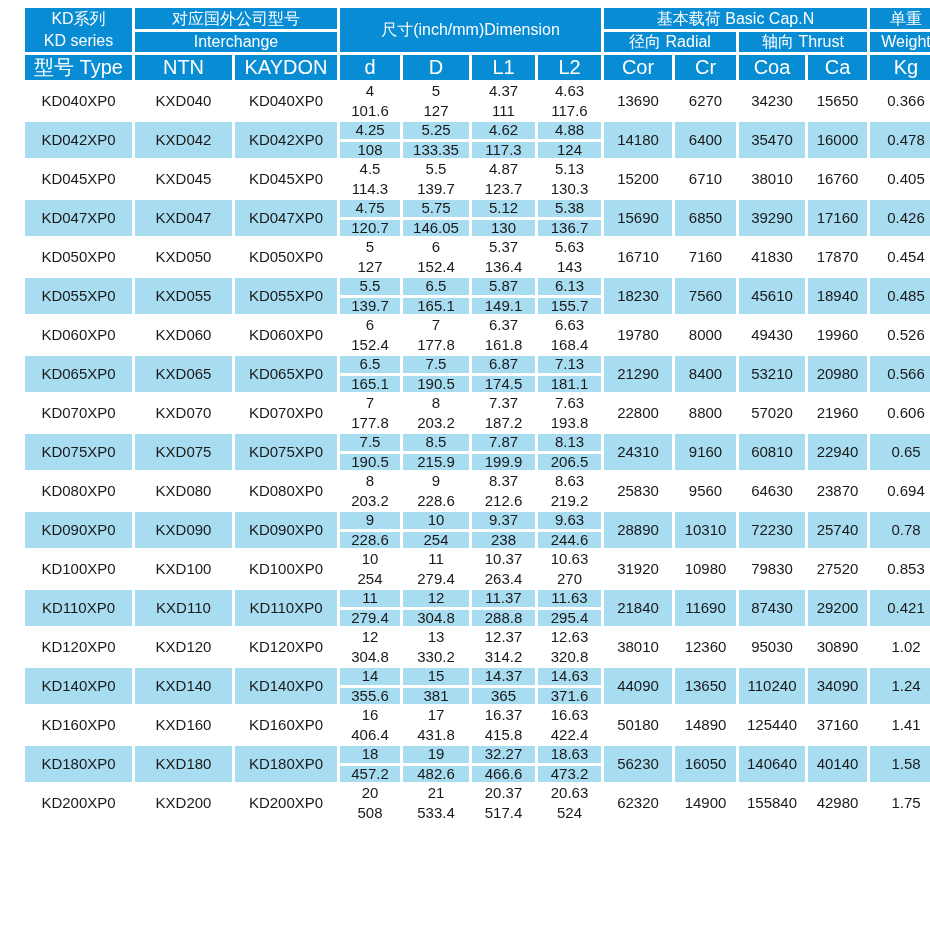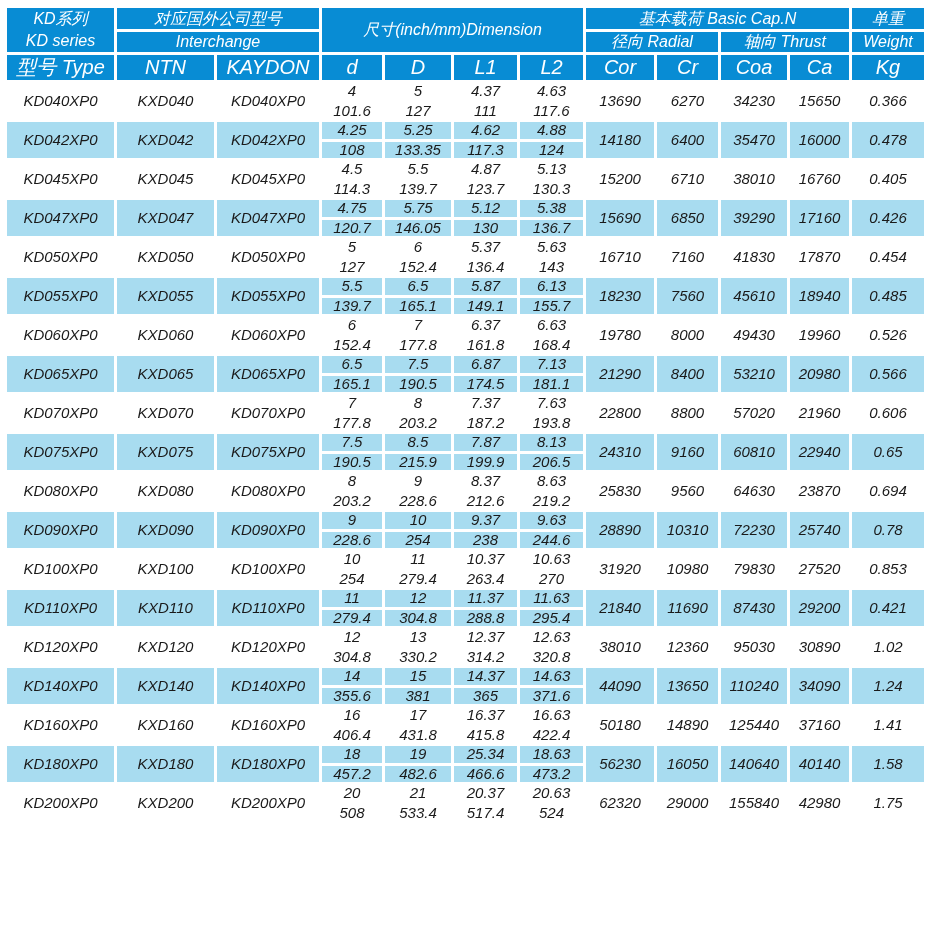--- a/index.html
+++ b/index.html
@@ -11,22 +11,21 @@
     --grid: #FFFFFF;
   }
   * { box-sizing: border-box; }
   html, body {
     margin: 0; padding: 0;
     background: #fff;
     font-family: "Liberation Sans", "DejaVu Sans", sans-serif;
   }
   .page {
     width: 930px;
-    padding: 5px 5px 3px 4px;
-    font-style: italic;
+    padding: 5px 5px 3px 22px;
   }
   table.spec {
     border-collapse: collapse;
     table-layout: fixed;
     width: 920px;
   }
   .spec th, .spec td {
     border: 3px solid var(--grid);
     text-align: center;
     vertical-align: middle;
@@ -445,21 +444,21 @@
           <td>431.8</td>
           <td>415.8</td>
           <td>422.4</td>
         </tr>
         <tr class="alt">
           <td rowspan="2">KD180XP0</td>
           <td rowspan="2">KXD180</td>
           <td rowspan="2">KD180XP0</td>
           <td>18</td>
           <td>19</td>
-          <td>25.34</td>
+          <td>32.27</td>
           <td>18.63</td>
           <td rowspan="2">56230</td>
           <td rowspan="2">16050</td>
           <td rowspan="2">140640</td>
           <td rowspan="2">40140</td>
           <td rowspan="2">1.58</td>
         </tr>
         <tr class="alt">
           <td>457.2</td>
           <td>482.6</td>
@@ -468,21 +467,21 @@
         </tr>
         <tr>
           <td rowspan="2">KD200XP0</td>
           <td rowspan="2">KXD200</td>
           <td rowspan="2">KD200XP0</td>
           <td>20</td>
           <td>21</td>
           <td>20.37</td>
           <td>20.63</td>
           <td rowspan="2">62320</td>
-          <td rowspan="2">29000</td>
+          <td rowspan="2">14900</td>
           <td rowspan="2">155840</td>
           <td rowspan="2">42980</td>
           <td rowspan="2">1.75</td>
         </tr>
         <tr>
           <td>508</td>
           <td>533.4</td>
           <td>517.4</td>
           <td>524</td>
         </tr>

